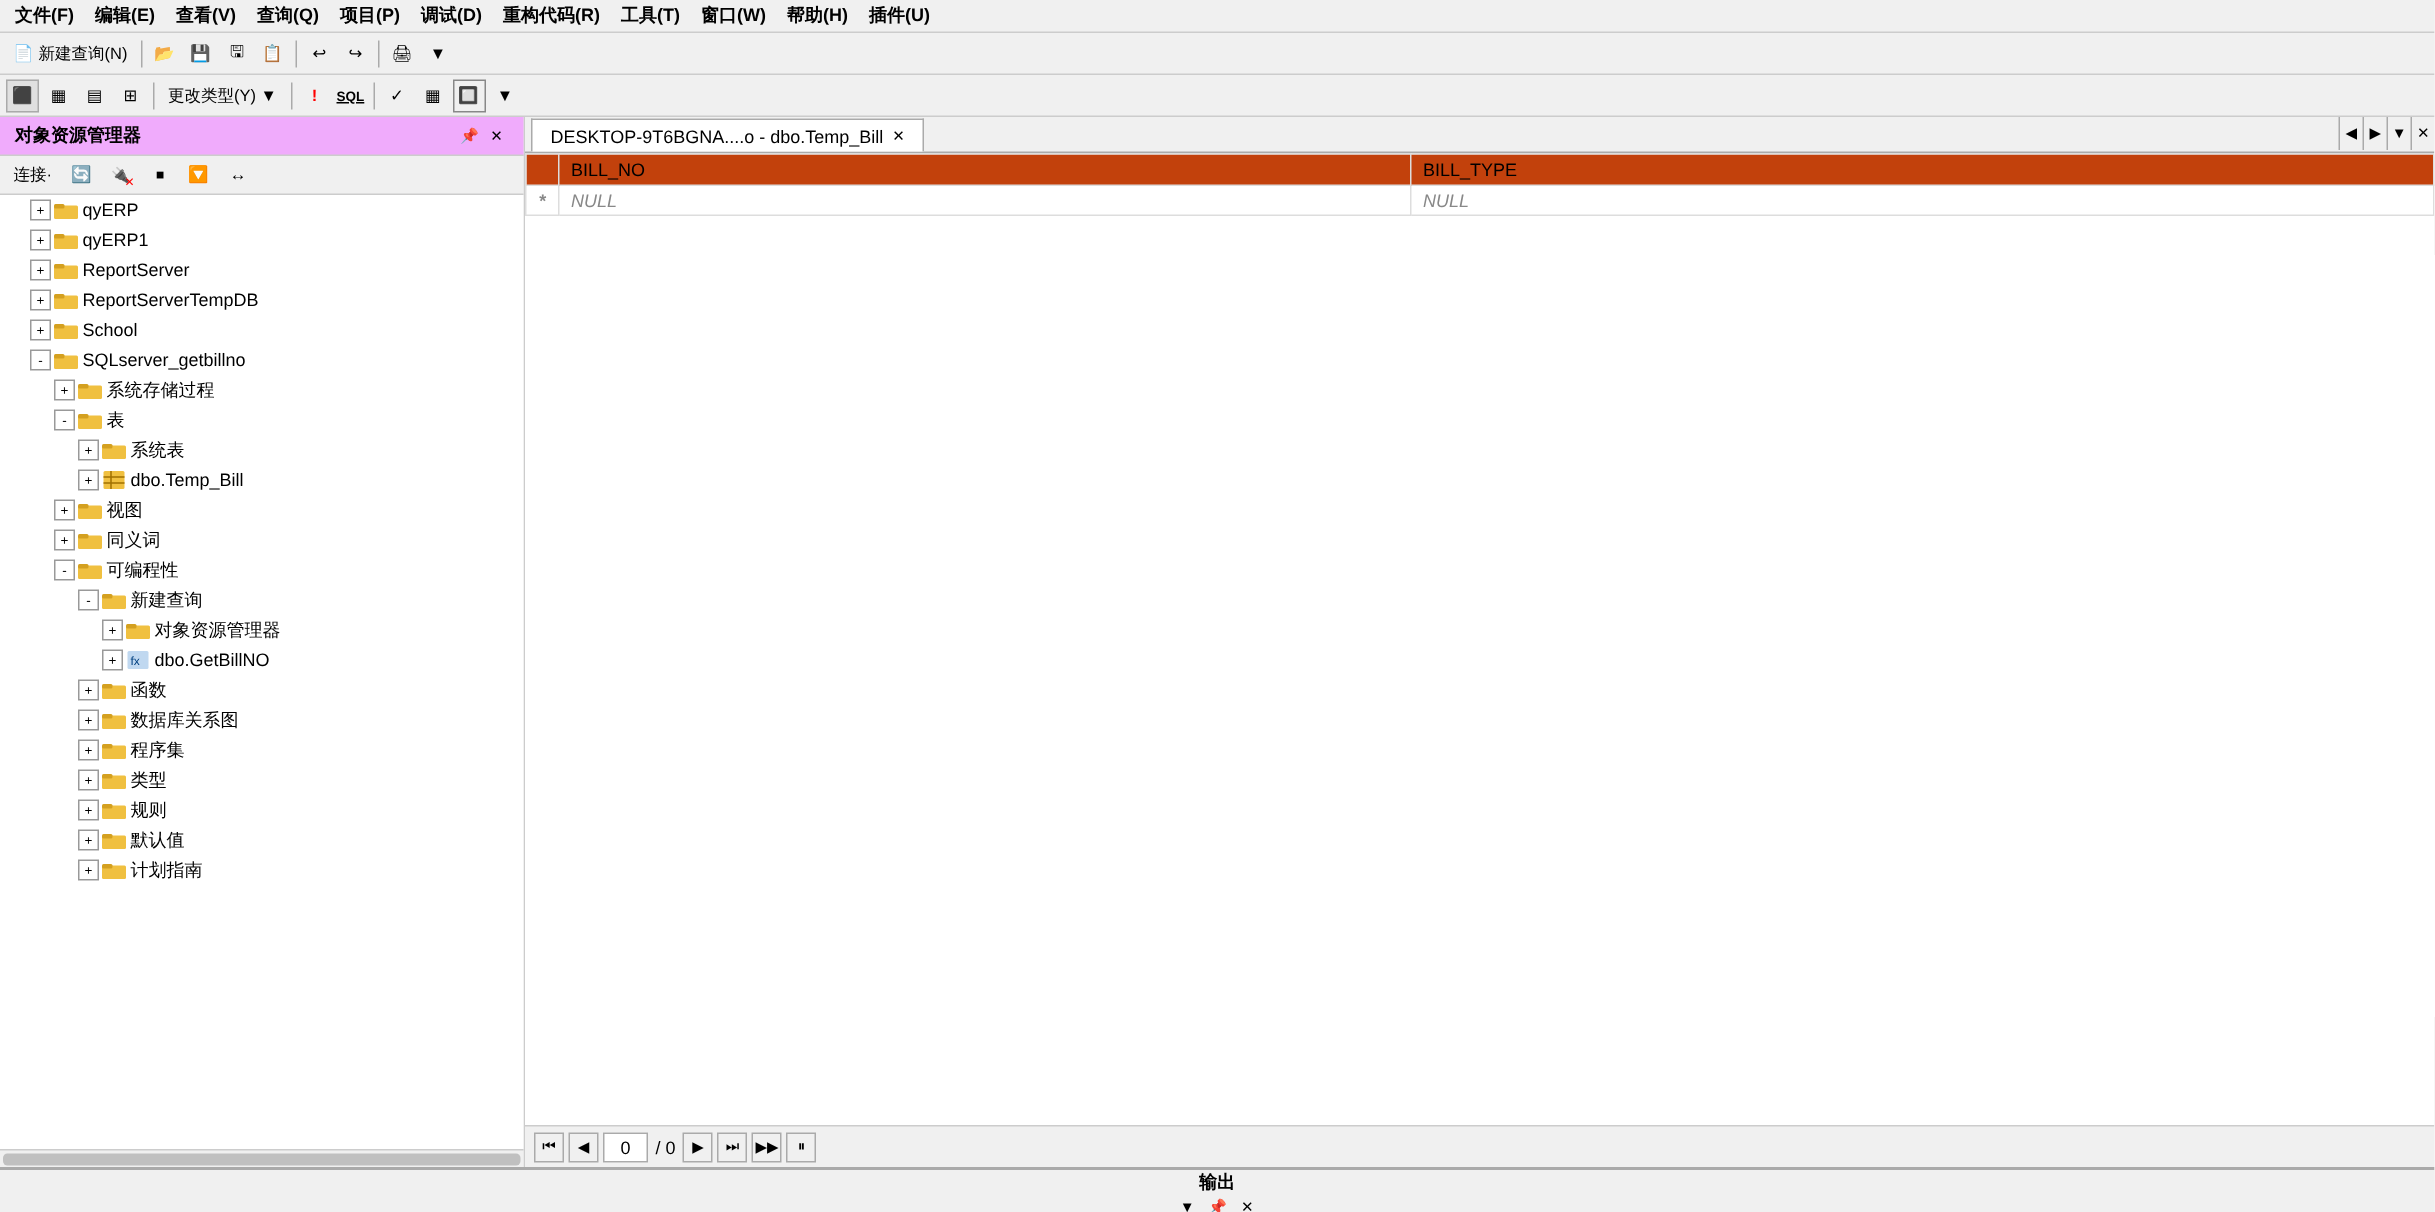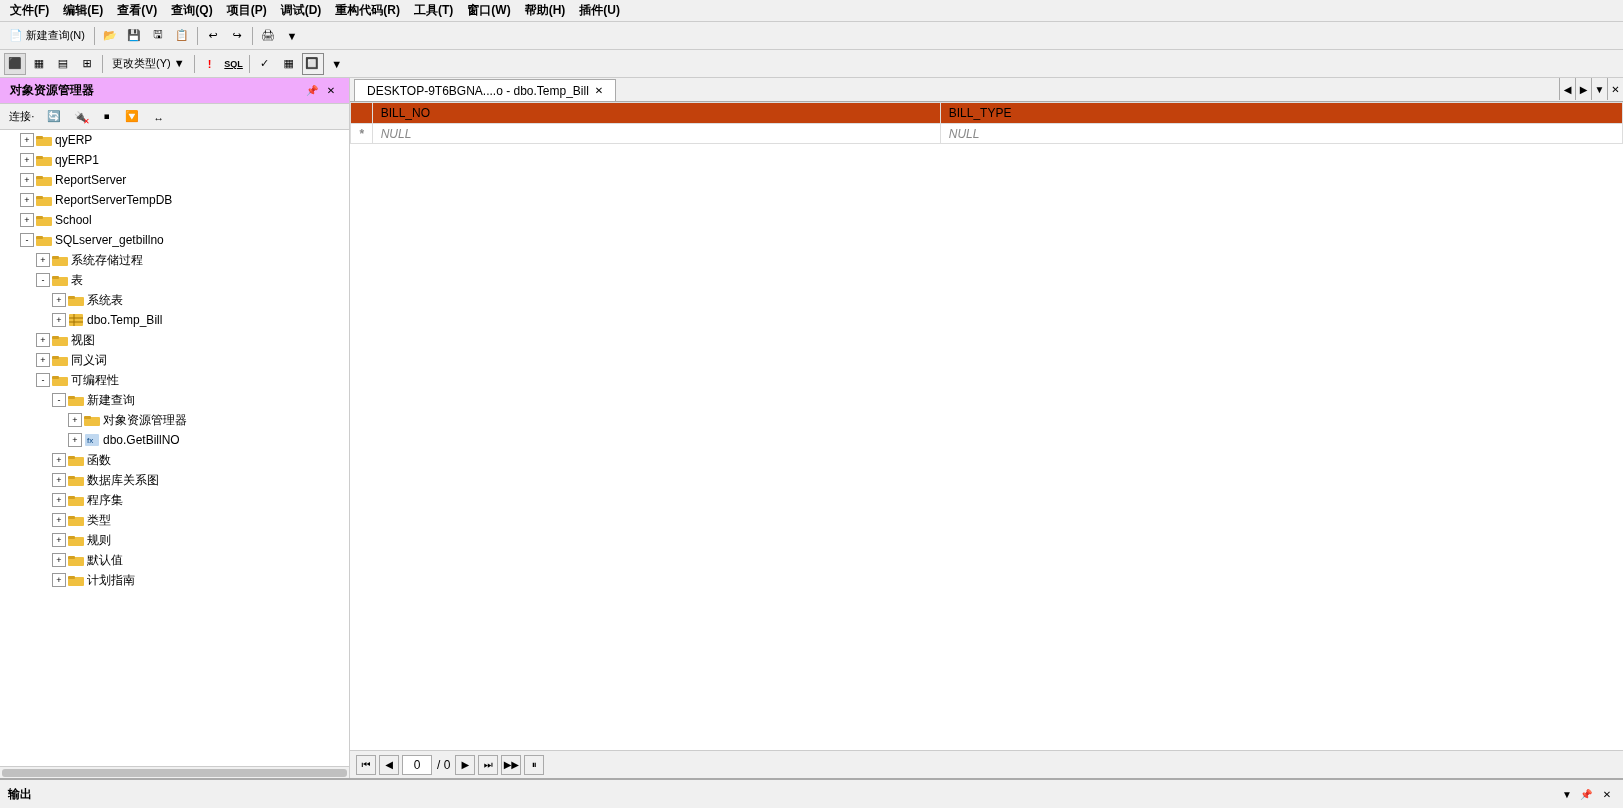--- a/index.html
+++ b/index.html
@@ -53,21 +53,21 @@
     .grid-table td { border: 1px solid #ddd; padding: 2px 8px; font-size: 12px; height: 20px; color: #888; font-style: italic; }
     .row-indicator { width: 16px; text-align: center; color: #555; font-weight: bold; }
     
     
     .pagination-bar { height: 28px; background: #f0f0f0; border-top: 1px solid #ccc; display: flex; align-items: center; padding: 0 6px; gap: 3px; }
     .pag-btn { width: 20px; height: 20px; border: 1px solid #aaa; background: #f0f0f0; cursor: pointer; display: flex; align-items: center; justify-content: center; font-size: 10px; }
     .pag-input { width: 30px; height: 20px; border: 1px solid #aaa; text-align: center; font-size: 12px; }
     .pag-text { font-size: 12px; margin: 0 2px; }
     
     
-    .output-bar { height: 30px; background: #f0f0f0; border-top: 2px solid #aaa; display: flex; align-items: center; padding: 0 8px; justify-content: space-between; }
+    .output-bar { height: 30px; background: #f0f0f0; border-top: 2px solid #aaa; display: flex; align-items: center; padding: 0 8px; justify-content: space-between; flex-direction: column; }
     .output-label { font-size: 12px; font-weight: bold; }
     .output-icons { display: flex; gap: 4px; align-items: center; }
     
     
     .sidebar-tree::-webkit-scrollbar { width: 10px; }
     .sidebar-tree::-webkit-scrollbar-track { background: #f0f0f0; }
     .sidebar-tree::-webkit-scrollbar-thumb { background: #c0c0c0; }
     .indent-1 { padding-left: 20px; }
     .indent-2 { padding-left: 36px; }
     .indent-3 { padding-left: 52px; }

